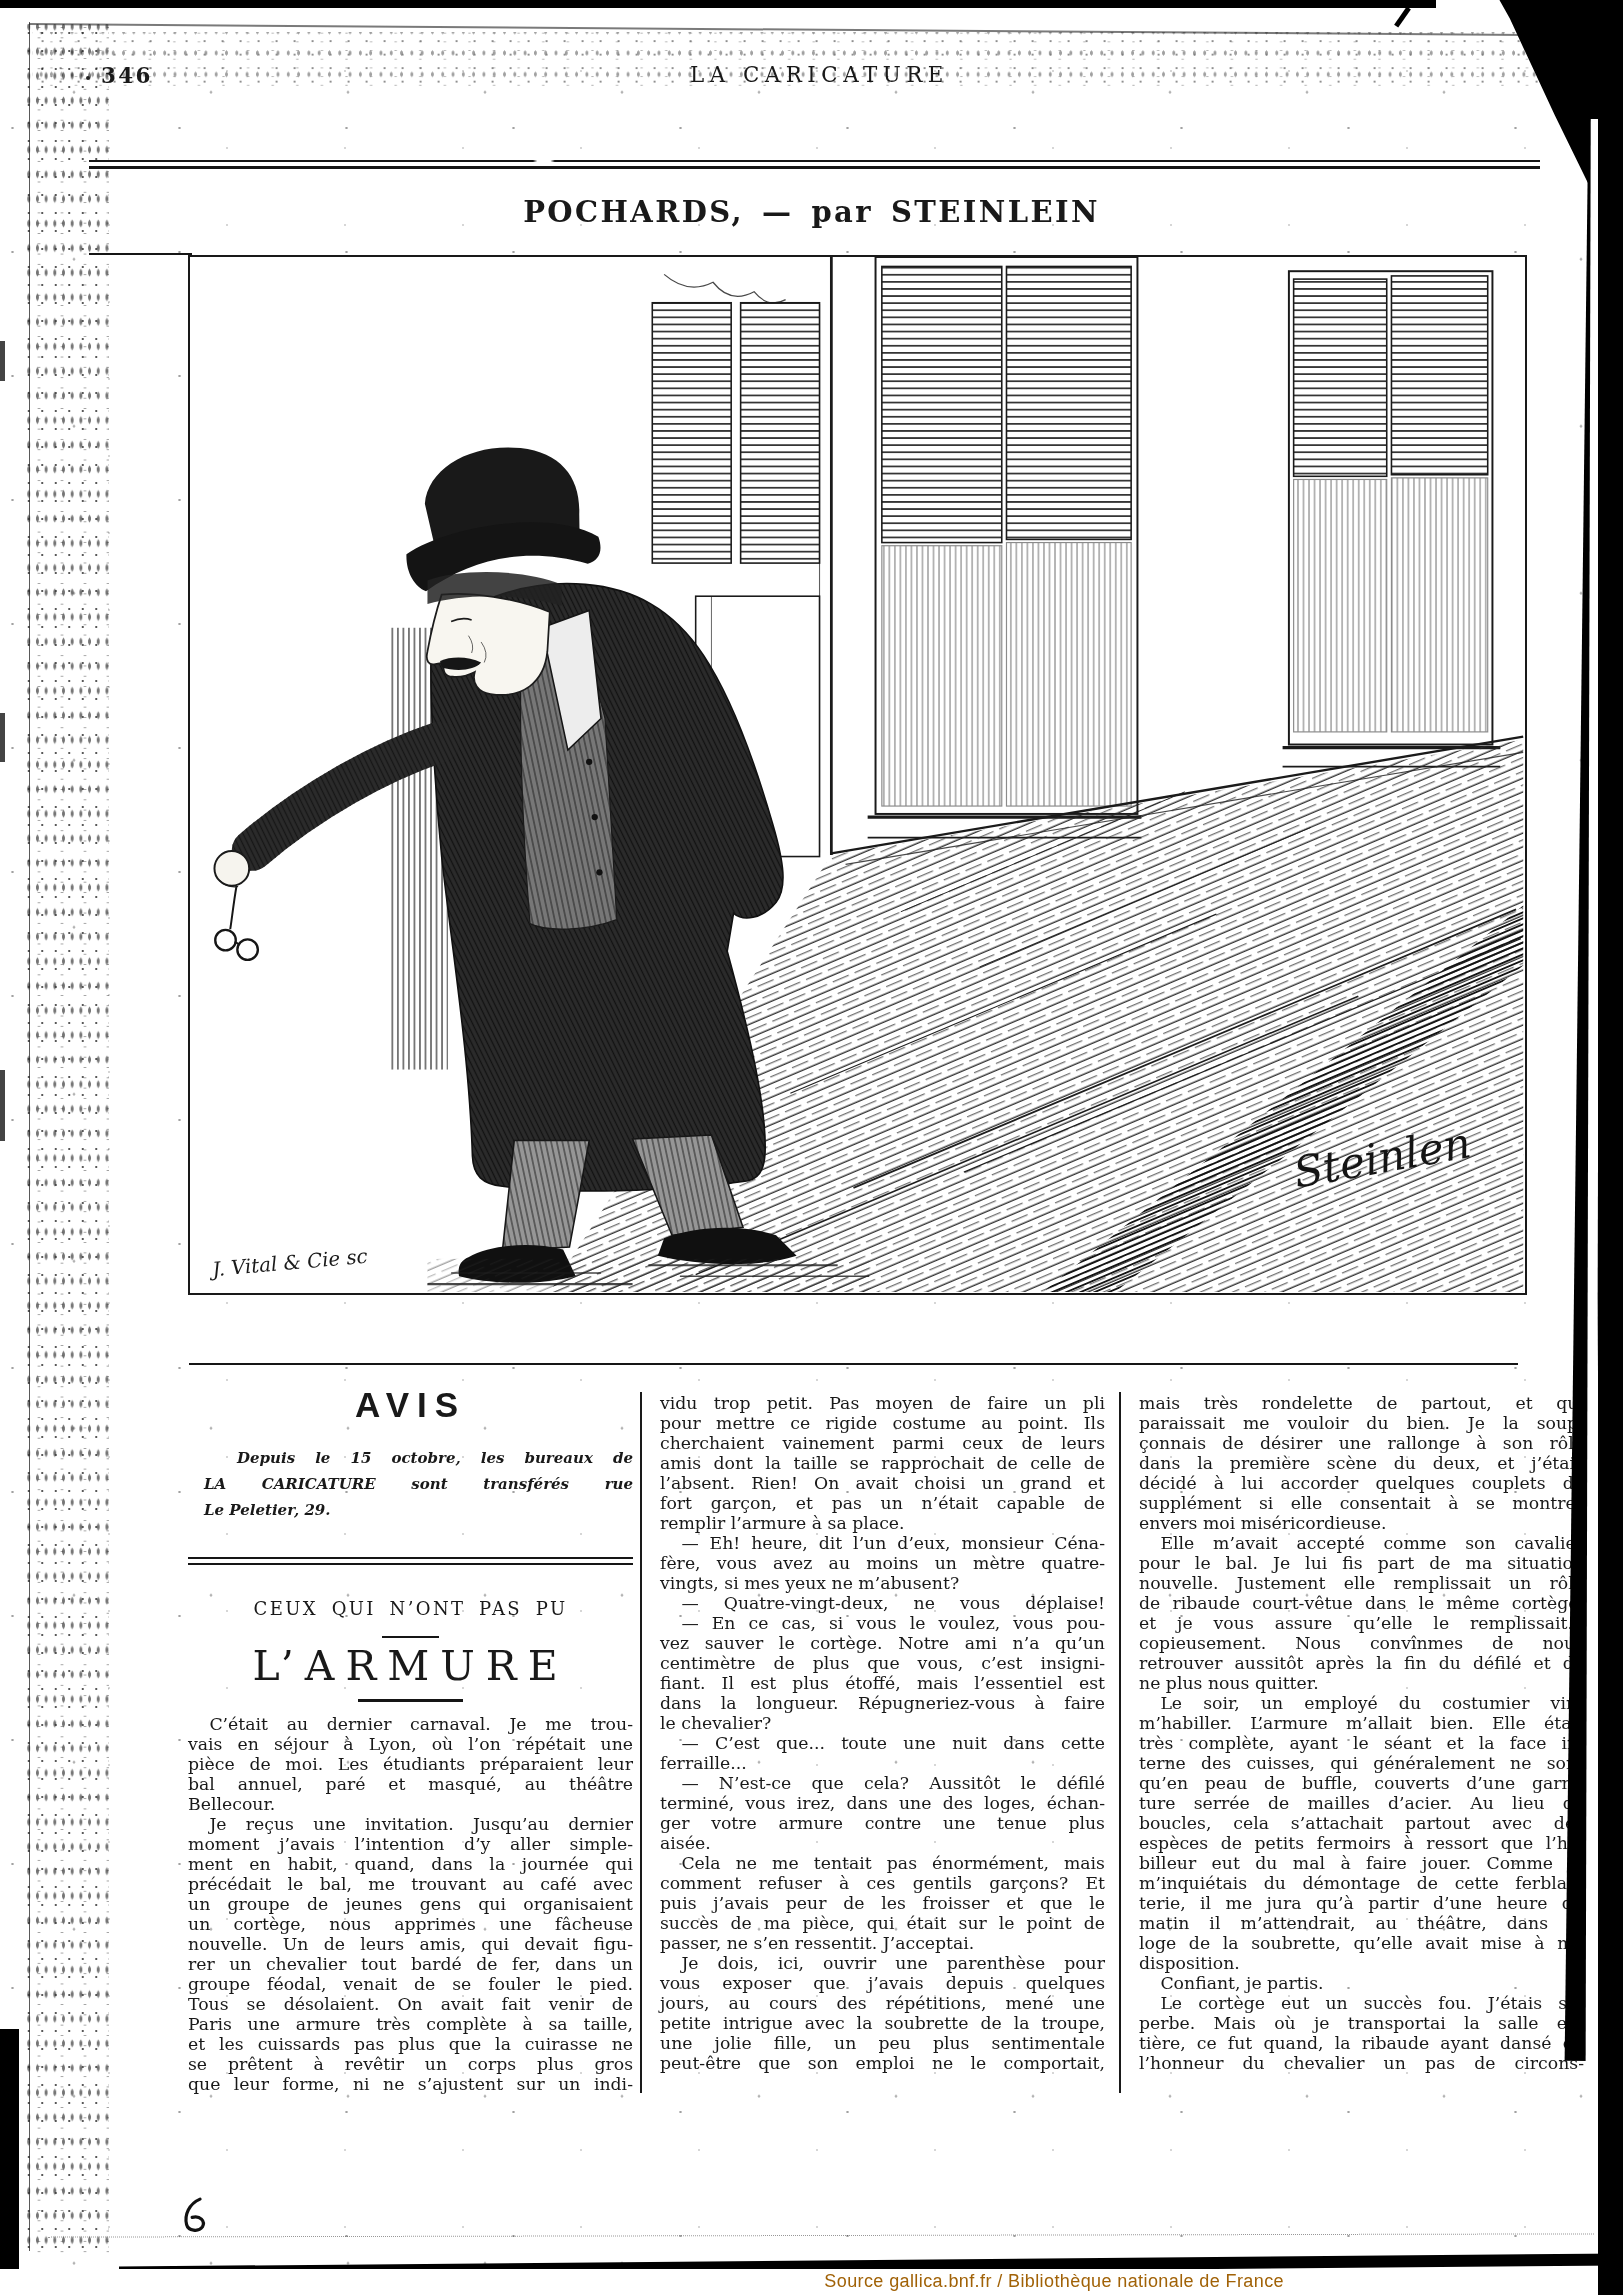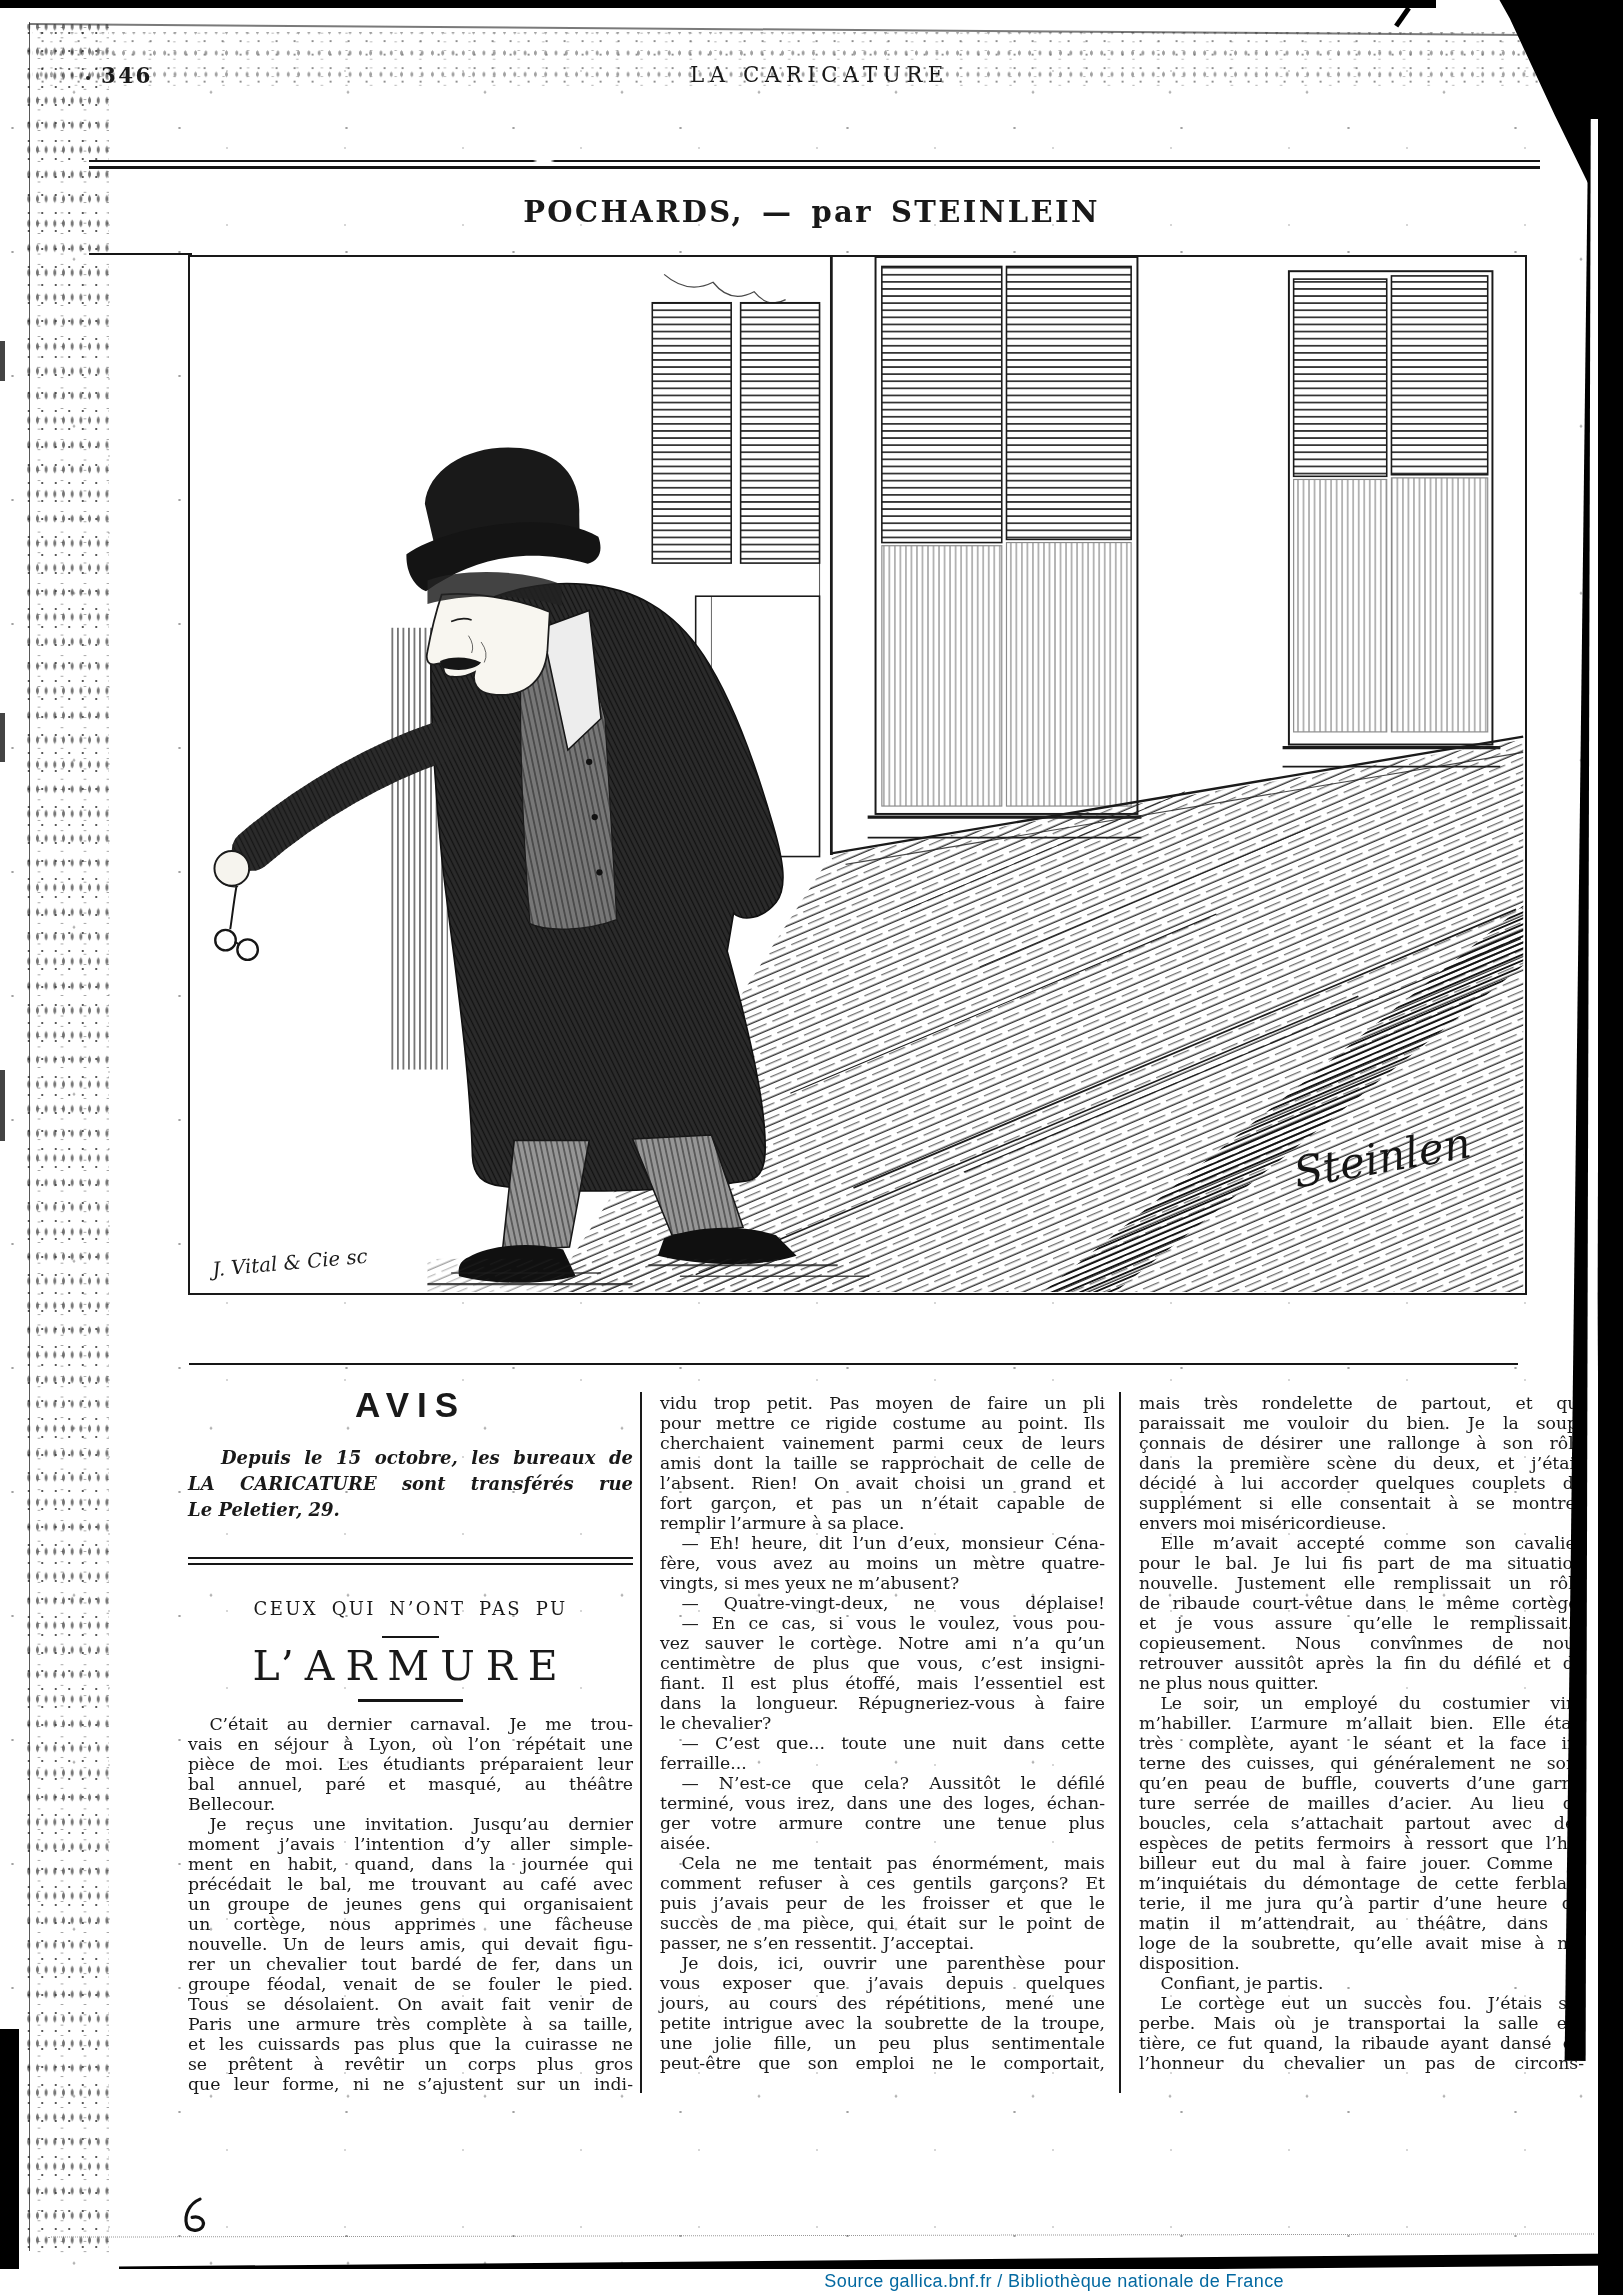--- a/index.html
+++ b/index.html
@@ -39,21 +39,21 @@
   
   .col{position:absolute;top:1393px;width:445px;font-size:17.3px;line-height:20px;}
   #col1{left:188px;} #col2{left:660px;} #col3{left:1139px;}
   .divider{position:absolute;top:1392px;width:1.6px;height:701px;background:#1a1a1a;}
   #div1{left:640px;} #div2{left:1119px;}
   .tl{text-align:justify;text-align-last:justify;}
   .tl.fin{text-align:last;text-align-last:left;}
   .tl.ind{text-indent:21.4px;}
   .avis-head{font-family:"Liberation Sans",sans-serif;font-weight:bold;font-size:35px;
       letter-spacing:8px;text-align:center;height:46px;margin-top:1.6px;}
-  .avis-text{font-style:italic;font-weight:bold;font-size:18px;line-height:26px;margin-top:4.8px;}
+  .avis-text{font-style:italic;font-weight:bold;font-size:15px;line-height:26px;margin-top:4.8px;margin-left:16px;}
   .avis-text .tl.ind{text-indent:33px;}
   .dbl-rule{margin-top:34px;}
   .dbl-rule div{height:2px;background:#151515;}
   .dbl-rule div+div{margin-top:4px;}
   .kicker{margin-top:34px;font-size:18px;letter-spacing:2.4px;word-spacing:5.5px;text-align:center;height:24px;}
   .mini-rule{margin:12.7px auto 0;width:57px;height:2.4px;background:#151515;}
   .armure-title{margin-top:4.8px;font-size:41px;line-height:46px;letter-spacing:11px;text-align:center;}
   .mini-rule2{margin:9.5px auto 0;width:105px;height:3.2px;background:#151515;}
   .body-start{margin-top:12px;}
   
@@ -70,21 +70,21 @@
   .left-sliver{background:#444;width:4.8px;}
   .page-border-left{position:absolute;left:28.5px;top:22px;width:1.6px;height:2229px;background:#222;opacity:.75;}
   .page-border-top{position:absolute;left:28.5px;top:23px;width:1519px;height:1.6px;background:#222;
       opacity:.6;transform:rotate(.42deg);transform-origin:left center;}
   .bottom-wedge{left:119px;top:2260px;width:1504px;height:12px;transform:rotate(-.5deg);}
   .dotted-line{position:absolute;left:48px;top:2235px;width:1546px;border-top:1.6px dotted #333;
       opacity:.5;transform:rotate(-.12deg);}
   .ink-squiggle{position:absolute;left:181px;top:2196px;}
   
   .footer{position:absolute;left:0;top:2269px;width:1295px;height:27px;background:#fff;
-      font-family:"Liberation Sans",sans-serif;font-size:18px;color:#0369a1;
+      font-family:"Liberation Sans",sans-serif;font-size:18px;color:#a16207;
       text-align:right;letter-spacing:0.4px;line-height:25px;padding-right:11px;box-sizing:border-box;}
 </style>
 </head>
 <body>
 
 <div class="page">
 
   <div class="speck page-noise"></div>
   <div class="speck left-band"></div>
   <div class="speck top-band"></div>

